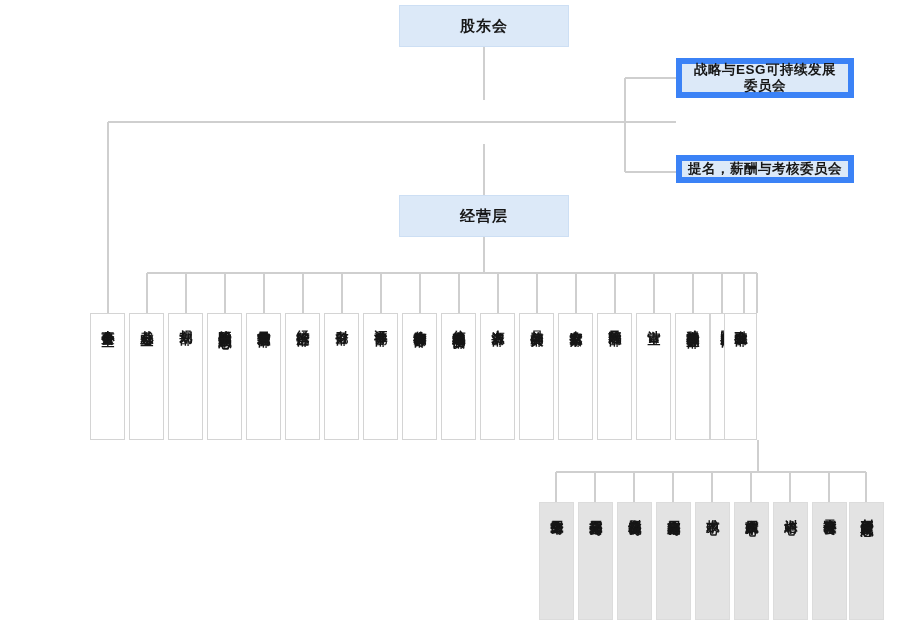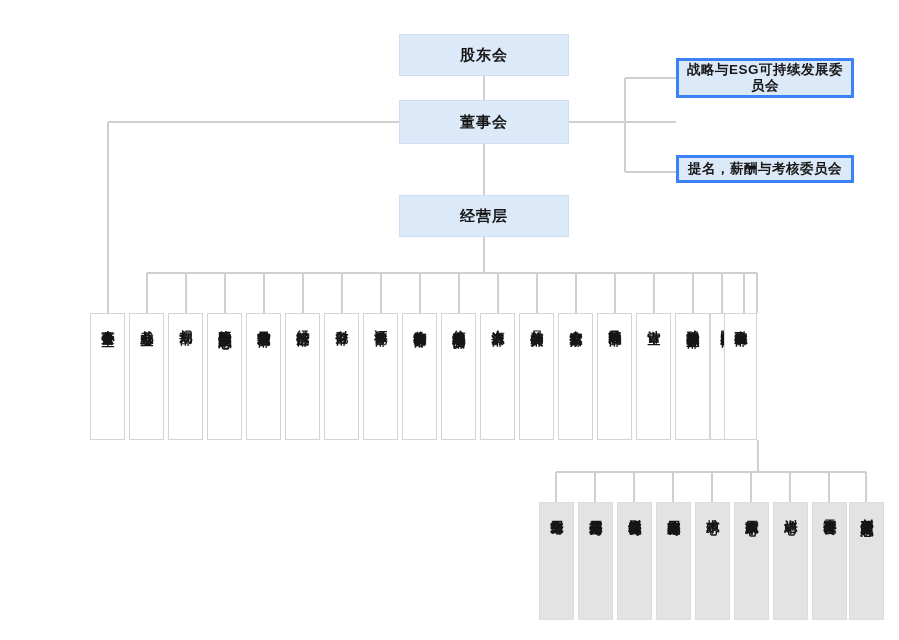--- a/index.html
+++ b/index.html
@@ -39,21 +39,21 @@
   
   .node.blue {
     background: #dce9f8;
     border: 1px solid #cddff4;
     font-size: 15px;
     font-weight: bold;
     letter-spacing: 1px;
   }
   .node.committee {
     background: #dce9f8;
-    border: 3px solid #3b82f6;
+    border: 6px solid #3b82f6;
     font-size: 13.5px;
     font-weight: bold;
     letter-spacing: 0.5px;
     padding: 0 6px;
   }
   
   .node.dept {
     background: #ffffff;
     border: 1px solid #d4d4d4;
     font-size: 13px;
@@ -129,27 +129,24 @@
       <line x1="634" y1="472" x2="634" y2="502"></line>
       <line x1="673" y1="472" x2="673" y2="502"></line>
       <line x1="712" y1="472" x2="712" y2="502"></line>
       <line x1="751" y1="472" x2="751" y2="502"></line>
       <line x1="790" y1="472" x2="790" y2="502"></line>
       <line x1="829" y1="472" x2="829" y2="502"></line>
       <line x1="866" y1="472" x2="866" y2="502"></line>
     </g>
   </svg>
 
-  <div class="node blue" style="left:399px; top:5px; width:170px; height:42px;margin-top:29px;">
+  <div class="node blue" style="left:399px; top:5px; width:170px; height:42px;">
     <span>股东会</span>
   </div>
 
-  <div class="node blue" style="left:399px; top:100px; width:170px; height:44px;">
-    <span>董事会</span>
-  </div>
 
   <div class="node blue" style="left:399px; top:195px; width:170px; height:42px;">
     <span>经营层</span>
   </div>
 
   <div class="node committee" style="left:676px; top:58px; width:178px; height:40px;">
     <span>战略与ESG可持续发展委员会</span>
   </div>
 
 

